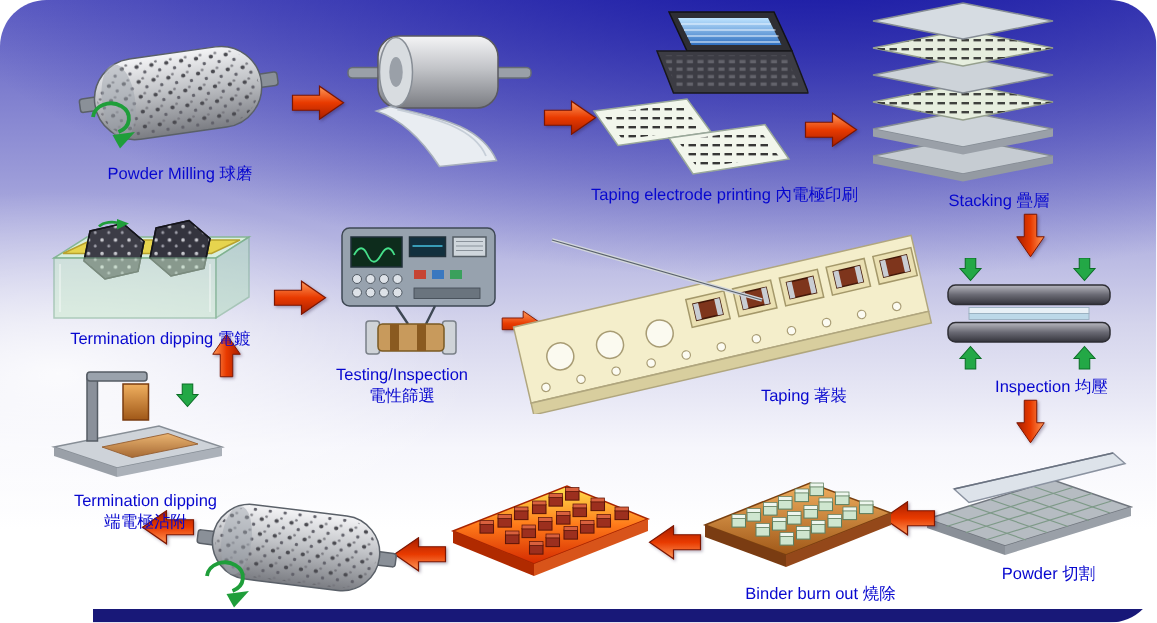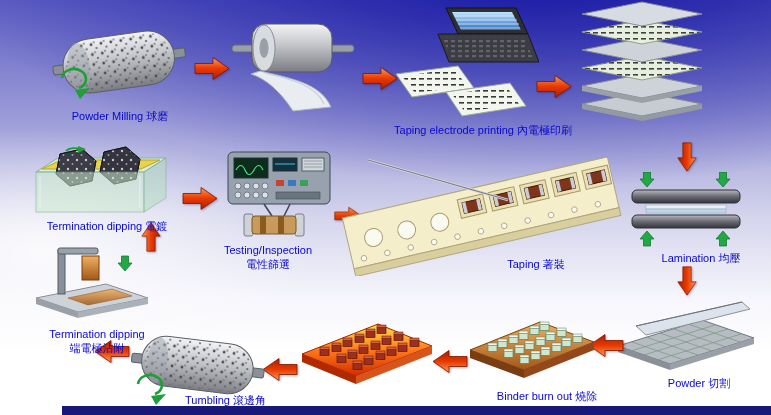--- a/index.html
+++ b/index.html
@@ -3,20 +3,21 @@
 <meta charset="utf-8">
 <style>
   * { margin:0; padding:0; box-sizing:border-box; }
   body { font-family:"Liberation Sans", sans-serif; background:#fff; }
   .stage{
     position:relative; width:771px; height:415px; overflow:hidden;
     background:
       radial-gradient(55% 45% at 5% 60%, rgba(255,255,255,0.85) 0%, rgba(255,255,255,0) 65%),
       radial-gradient(130% 95% at 70% -12%, #1010a0 0%, rgba(16,16,160,0) 60%),
       linear-gradient(to bottom, #6060c4 0%, #9a9ad8 28%, #d4d4ec 52%, #f6f6fc 72%, #ffffff 85%);
+    border-radius: 31px;
   }
   .step{ position:absolute; }
   .step svg{ display:block; }
   .label{
     position:absolute; text-align:center; white-space:nowrap;
     font:11px/1.25 "Liberation Sans", sans-serif; color:#0707cf;
   }
   .arrow{ position:absolute; filter:drop-shadow(1px 1px 1px rgba(40,20,60,0.35)); }
   .arrow svg{ display:block; }
   .footer-bar{ position:absolute; left:62px; right:0; bottom:0; height:9px; background:#181878; }
@@ -170,41 +171,45 @@
       <polygon points="6,86 66,74 126,86 66,98" fill="#cdd3d9" stroke="#858c94"></polygon>
       <polygon points="6,86 66,98 126,86 126,91 66,103 6,91" fill="#9aa0a8"></polygon>
       <polygon points="6,68 66,56 126,68 66,80" fill="#e6eede" stroke="#96a08e"></polygon>
       <polygon points="6,68 66,56 126,68 66,80" fill="url(#pElect)" opacity="0.85"></polygon>
       <polygon points="6,50 66,38 126,50 66,62" fill="#cdd3d9" stroke="#858c94"></polygon>
       <polygon points="6,32 66,20 126,32 66,44" fill="#e6eede" stroke="#96a08e"></polygon>
       <polygon points="6,32 66,20 126,32 66,44" fill="url(#pElect)" opacity="0.85"></polygon>
       <polygon points="6,14 66,2 126,14 66,26" fill="#d6dce2" stroke="#858c94"></polygon>
     </svg>
   </div>
+  <div class="label" style="left:600px;top:128px;width:132px">
+    <span>Stacking</span>
+    <span>疊層</span>
+  </div>
 
   <div class="arrow" style="left:676px;top:142px">
     <svg width="22" height="30" viewBox="0 0 24 36">
         <use href="#arrowR" xlink:href="#arrowR" transform="translate(24,1) rotate(90)"></use>
       </svg>
   </div>
 
   <div class="step" style="left:626px;top:172px">
     <svg width="120" height="76" viewBox="0 0 120 76">
       <use href="#gArrDown" xlink:href="#gArrDown" x="14" y="0"></use>
       <use href="#gArrDown" xlink:href="#gArrDown" x="90" y="0"></use>
       <rect x="6" y="18" width="108" height="13" rx="5" fill="url(#gDark)" stroke="#2e2e34"></rect>
       <rect x="20" y="33" width="80" height="4" fill="#e8f0f6" stroke="#9ab0c0" stroke-width="0.6"></rect>
       <rect x="20" y="37" width="80" height="4" fill="#bcd8e8" stroke="#9ab0c0" stroke-width="0.6"></rect>
       <rect x="6" y="43" width="108" height="13" rx="5" fill="url(#gDark)" stroke="#2e2e34"></rect>
       <use href="#gArrUp" xlink:href="#gArrUp" x="14" y="59"></use>
       <use href="#gArrUp" xlink:href="#gArrUp" x="90" y="59"></use>
     </svg>
   </div>
   <div class="label" style="left:636px;top:252px;width:130px">
-    <span>Lamination</span>
+    <span>Inspection</span>
     <span>均壓</span>
   </div>
 
   <div class="arrow" style="left:676px;top:266px">
     <svg width="22" height="30" viewBox="0 0 24 36">
         <use href="#arrowR" xlink:href="#arrowR" transform="translate(24,1) rotate(90)"></use>
       </svg>
   </div>
 
   <div class="step" style="left:610px;top:298px">
@@ -306,24 +311,20 @@
         <rect x="121" y="35" width="13" height="9" rx="2" fill="#8a9098" stroke="#5a6068"></rect>
         <rect x="11" y="14" width="112" height="50" rx="25" fill="url(#gCyl)" stroke="#5a6068"></rect>
         <rect x="13" y="16" width="108" height="46" rx="23" fill="url(#pSpeckle)"></rect>
         <ellipse cx="27" cy="39" rx="10" ry="23" fill="#a0a6ae" opacity="0.5"></ellipse>
       </g>
       <g>
         <path d="M8,58 a12,10 0 1,1 17,10" fill="none" stroke="#1f9e3a" stroke-width="2.6"></path>
         <polygon points="21,70 36,68 26,79" fill="#1f9e3a"></polygon>
       </g>
     </svg>
-  </div>
-  <div class="label" style="left:158px;top:394px;width:135px">
-    <span>Tumbling</span>
-    <span>滾邊角</span>
   </div>
 
   <div class="arrow" style="left:94px;top:340px">
     <svg width="36" height="24" viewBox="0 0 36 24">
         <use href="#arrowR" xlink:href="#arrowR" transform="translate(35,23.5) rotate(180)"></use>
       </svg>
   </div>
 
   <div class="step" style="left:32px;top:246px">
     <svg width="122" height="80" viewBox="0 0 122 80">

